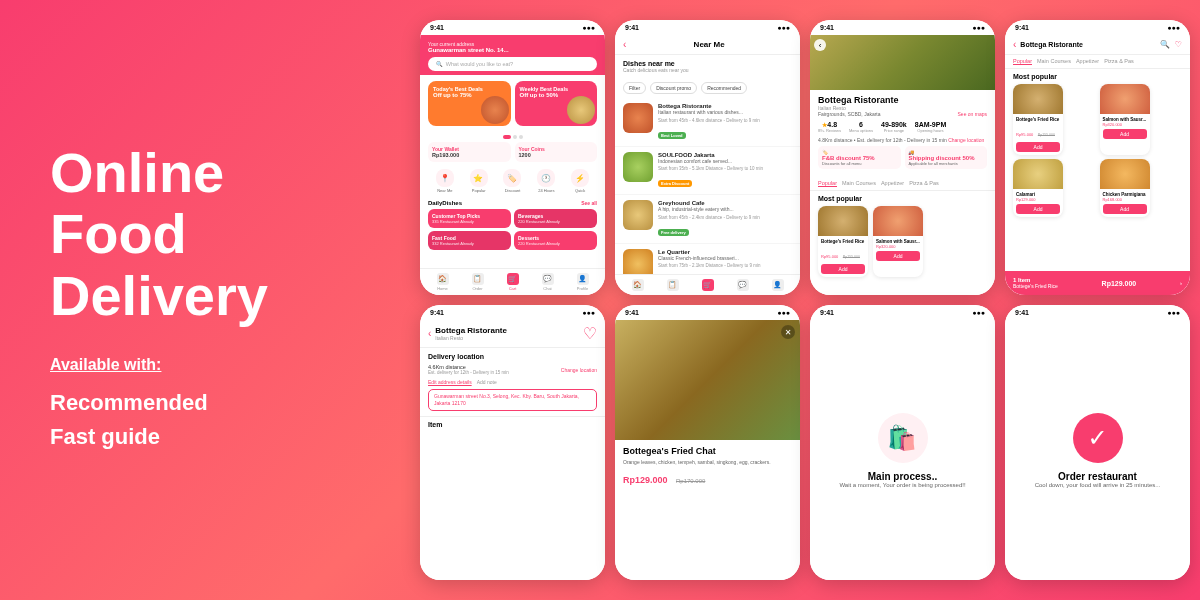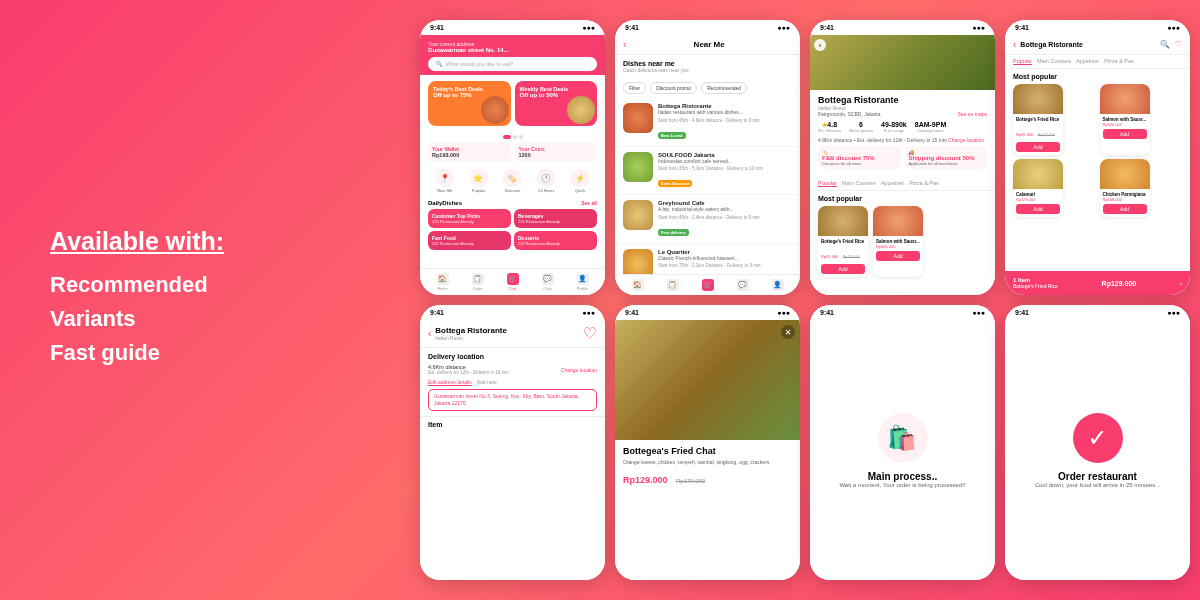--- a/index.html
+++ b/index.html
@@ -21,21 +21,21 @@
     }
 
     .main-title {
       font-size: 56px;
       font-weight: 800;
       line-height: 1.1;
       margin-bottom: 30px;
     }
 
     .available-with {
-      font-size: 25px;
+      font-size: 16px;
       font-weight: 600;
       text-decoration: underline;
       margin-bottom: 16px;
     }
 
     .feature-list {
       list-style: none;
     }
 
     .feature-list li {
@@ -817,24 +817,27 @@
     .dot.active {
       background: #f83d6e;
       width: 8px;
       border-radius: 2px;
     }
   </style>
 </head>
 <body>
 
 <div class="left-panel">
+  <h1 class="main-title">
+    <span>Online Food</span><br>
+    <span>Delivery</span>
+  </h1>
   <p class="available-with">Available with:</p>
   <ul class="feature-list">
     <li>Recommended</li>
-    <li>Variants</li>
     <li>Fast guide</li>
   </ul>
 </div>
 
 <div class="phones-container">
 
   <div class="phone-mockup">
     <div class="phone-status-bar">
       <span>9:41</span>
       <span>●●●</span>

